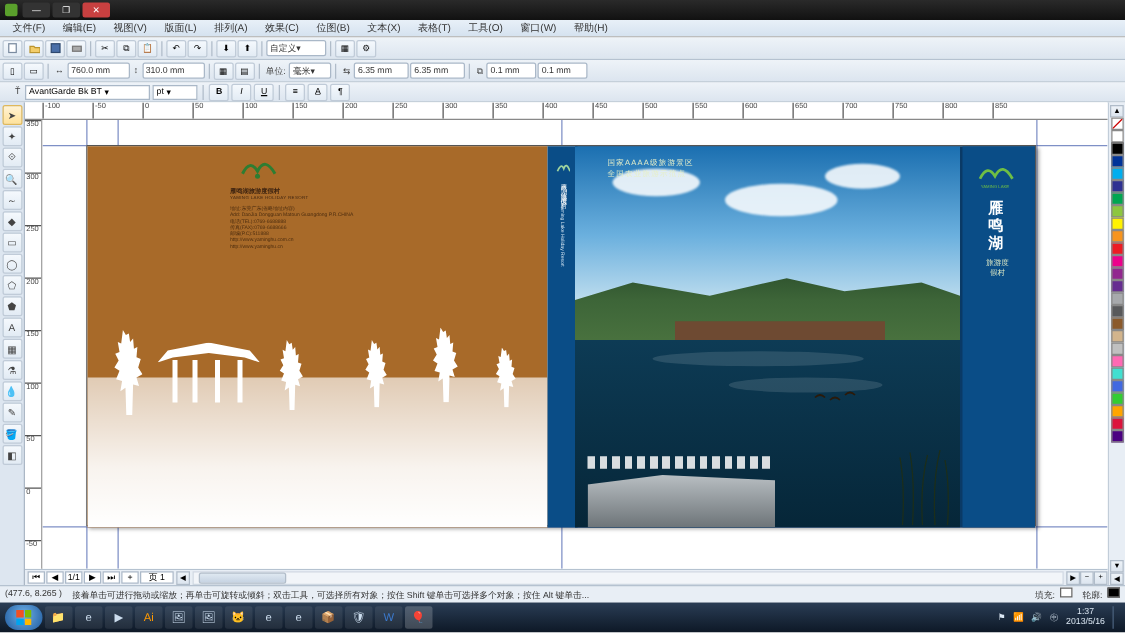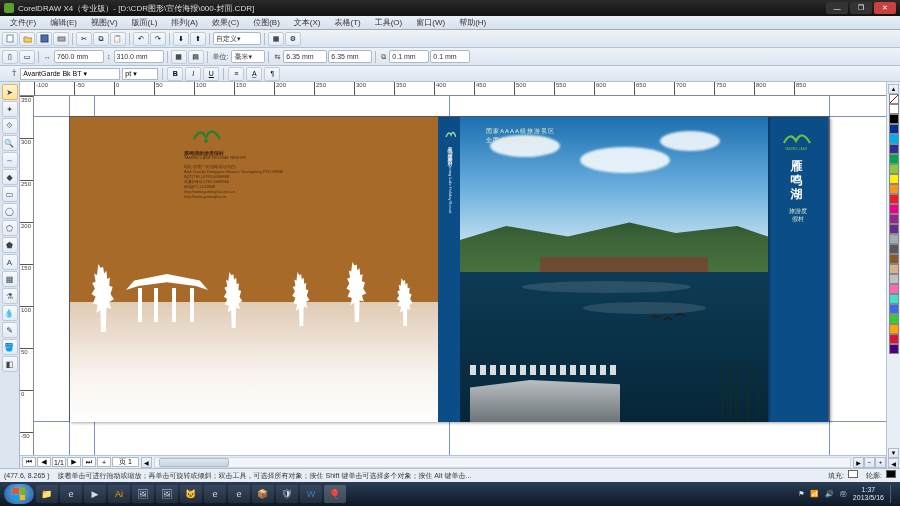--- a/index.html
+++ b/index.html
@@ -111,21 +111,20 @@
 .task-ico { width: 22px; height: 18px; background: rgba(255,255,255,.08); border-radius: 2px; display: flex; align-items: center; justify-content: center; font-size: 9px; color: #cde; }
 .tray { margin-left: auto; display: flex; align-items: center; gap: 6px; color: #dce8f4; font-size: 7px; }
 
 svg { display: block; }
 </style>
 </head>
 <body>
 
 <div class="titlebar">
   <span style="width:10px;height:10px;background:#5aa02c;border-radius:2px;margin-right:4px"></span>
-  <span class="titlebar-title">CorelDRAW X4（专业版）- [D:\CDR图形\宣传海报\000-封面.CDR]</span>
   <div class="win-btns">
     <div class="win-btn">—</div>
     <div class="win-btn">❐</div>
     <div class="win-btn close">✕</div>
   </div>
 </div>
 
 <div class="menubar">
   <div class="menu-item">文件(F)</div>
   <div class="menu-item">编辑(E)</div>

